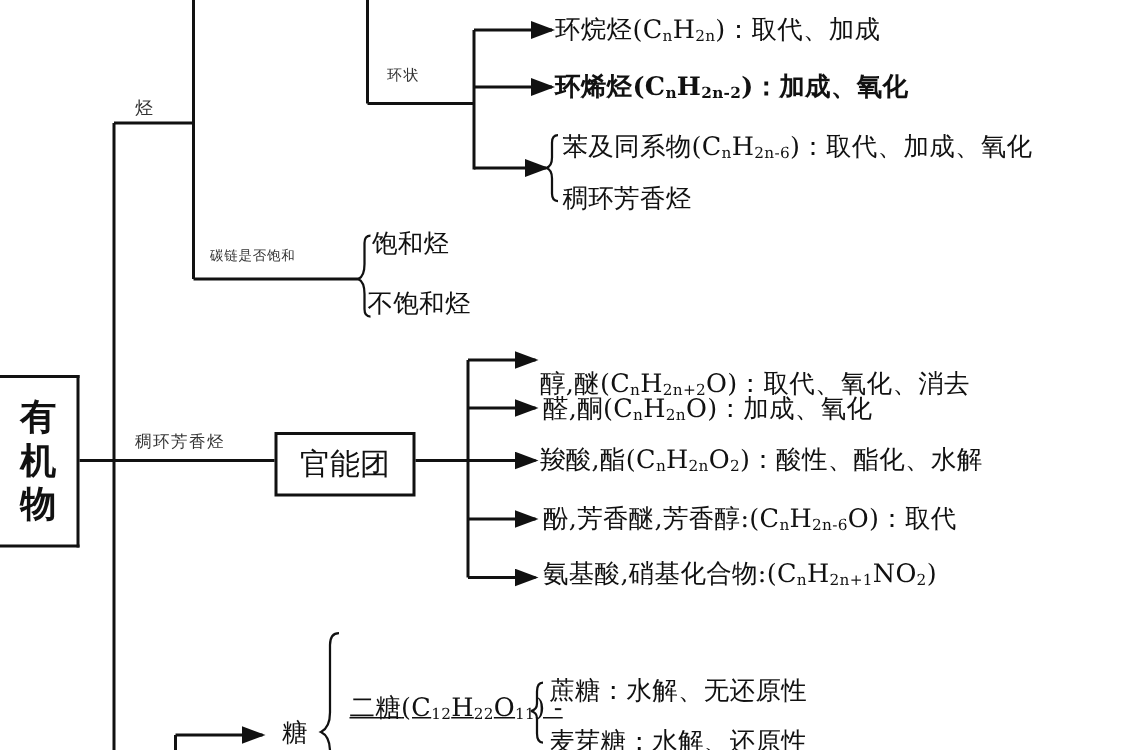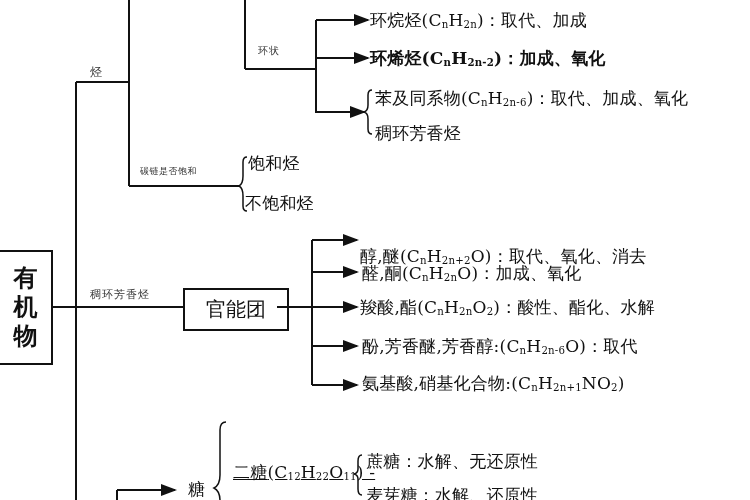--- a/index.html
+++ b/index.html
@@ -7,21 +7,21 @@
          font-family: "DejaVu Serif", "Liberation Serif", serif; color: #111; }
   .canvas { position: absolute; left: 0; top: 0; width: 750px; height: 500px; }
   svg.lines { position: absolute; left: 0; top: 0; width: 750px; height: 500px; }
   .t { position: absolute; white-space: nowrap; line-height: 1; }
   .big { font-size: 17px; letter-spacing: 0.2px; }
   .small { font-size: 10px; color: #333; font-family: "DejaVu Sans", sans-serif; letter-spacing: 1px; }
   .root { position: absolute; left: 0; top: 250px; width: 53px; height: 115px;
           border: 2px solid #111; border-left: none; box-sizing: border-box;
           display: flex; flex-direction: column; align-items: center; justify-content: center;
           font-size: 24px; font-weight: bold; font-family: "DejaVu Sans", sans-serif; line-height: 1.2; }
-  .box { position: absolute; left: 183px; top: 288px; width: 106px; height: 43px;
+  .box { position: absolute; left: 183px; top: 288px; width: 94px; height: 43px;
          border: 2px solid #111; box-sizing: border-box; display: flex;
          align-items: center; justify-content: center; font-size: 20px;
          font-family: "DejaVu Sans", sans-serif; }
   sub { font-size: 60%; vertical-align: -2px; }
 </style>
 </head>
 <body>
 
 <div class="canvas">
 

